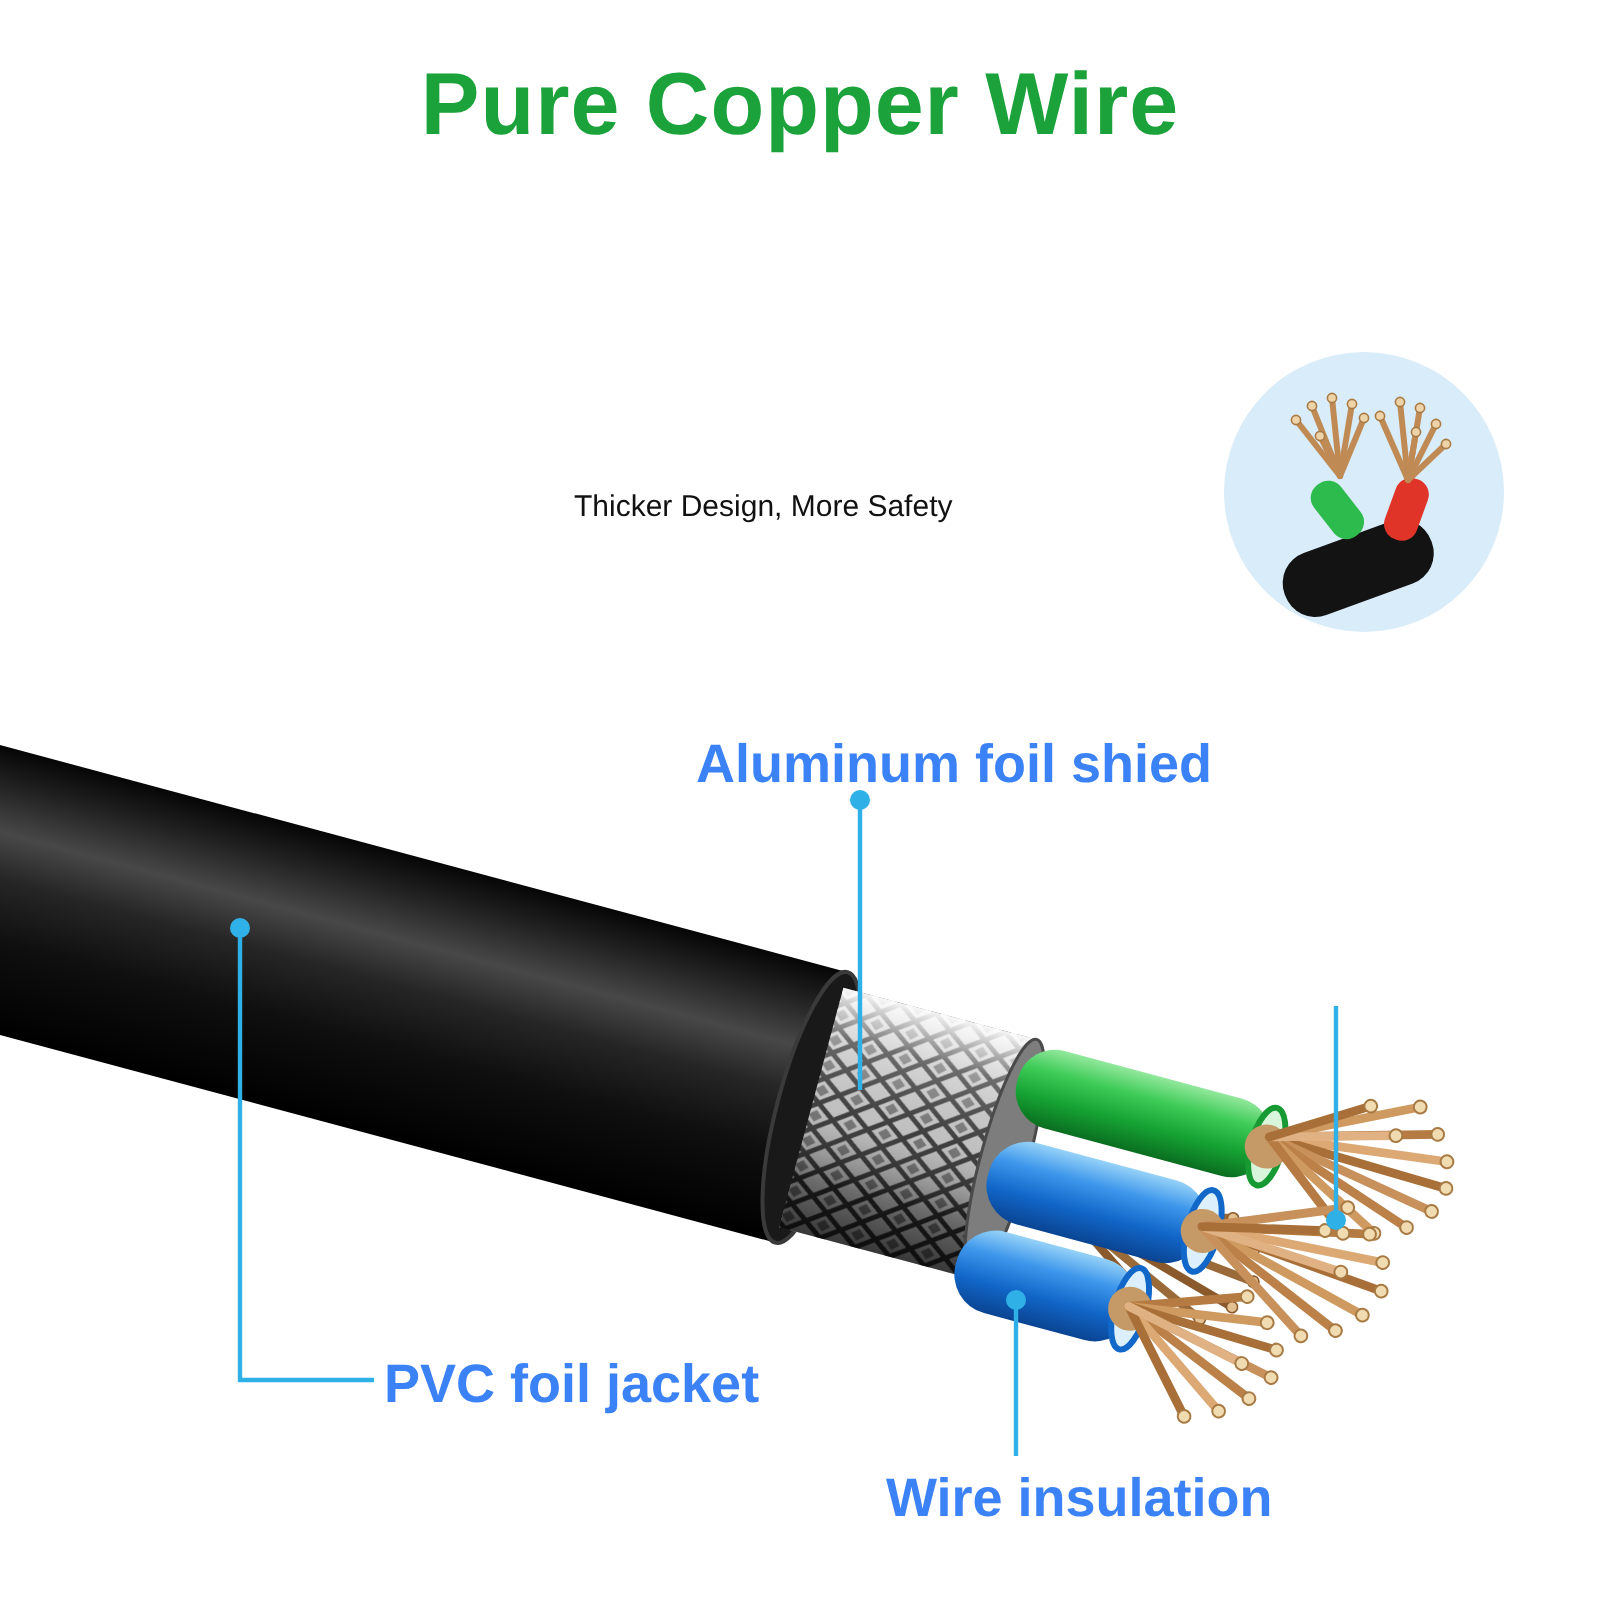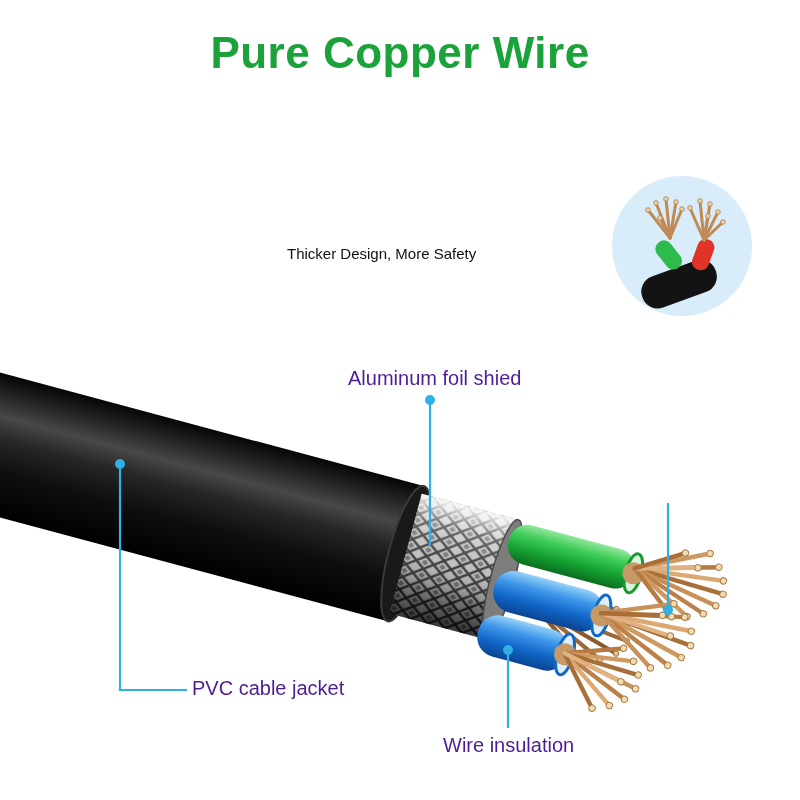--- a/index.html
+++ b/index.html
@@ -16,21 +16,21 @@
     font-size:15px; font-weight:500; color:#111;margin-top:17px;
   }
   .badge {
     position:absolute; left:612px; top:176px; width:140px; height:140px;
     border-radius:50%; background:#d8ecf9;
   }
   .badge svg { display:block; width:140px; height:140px; }
 
   svg.scene { position:absolute; left:0; top:0; width:800px; height:800px; }
 
-  .label { position:absolute; font-size:20px; font-weight:400; color:#4c1d95; white-space:nowrap; }
+  .label { position:absolute; font-size:27px; font-weight:700; color:#3b82f6; white-space:nowrap; }
   #label-foil       { top:367px; left:348px; }
   #label-copper     { top:477px; left:602px; }
   #label-jacket     { top:677px; left:192px; }
   #label-insulation { top:734px; left:424px;margin-left:19px; }
 </style>
 </head>
 <body>
 
 <div class="page">
 
@@ -243,16 +243,16 @@
           <circle cx="111" cy="46" r="2.3"></circle>
           <circle cx="96" cy="40" r="2.3"></circle>
       </g>
     </svg>
   </div>
 
   <h1 class="title">Pure Copper Wire</h1>
   <div class="tagline">Thicker Design, More Safety</div>
 
   <div class="label" id="label-foil">Aluminum foil shied</div>
-  <div class="label" id="label-jacket">PVC cable jacket</div>
+  <div class="label" id="label-jacket">PVC foil jacket</div>
   <div class="label" id="label-insulation">Wire insulation</div>
 
 </div>
 
 </body></html>

